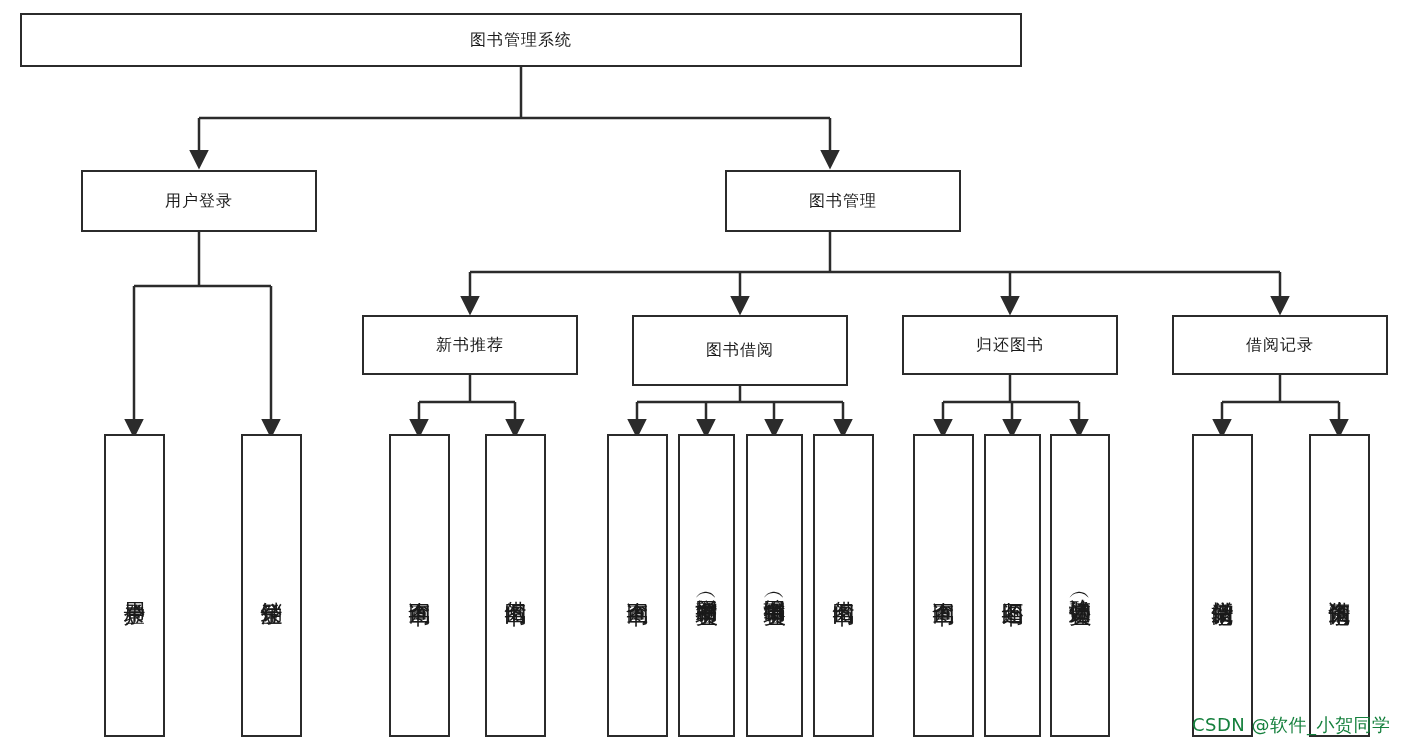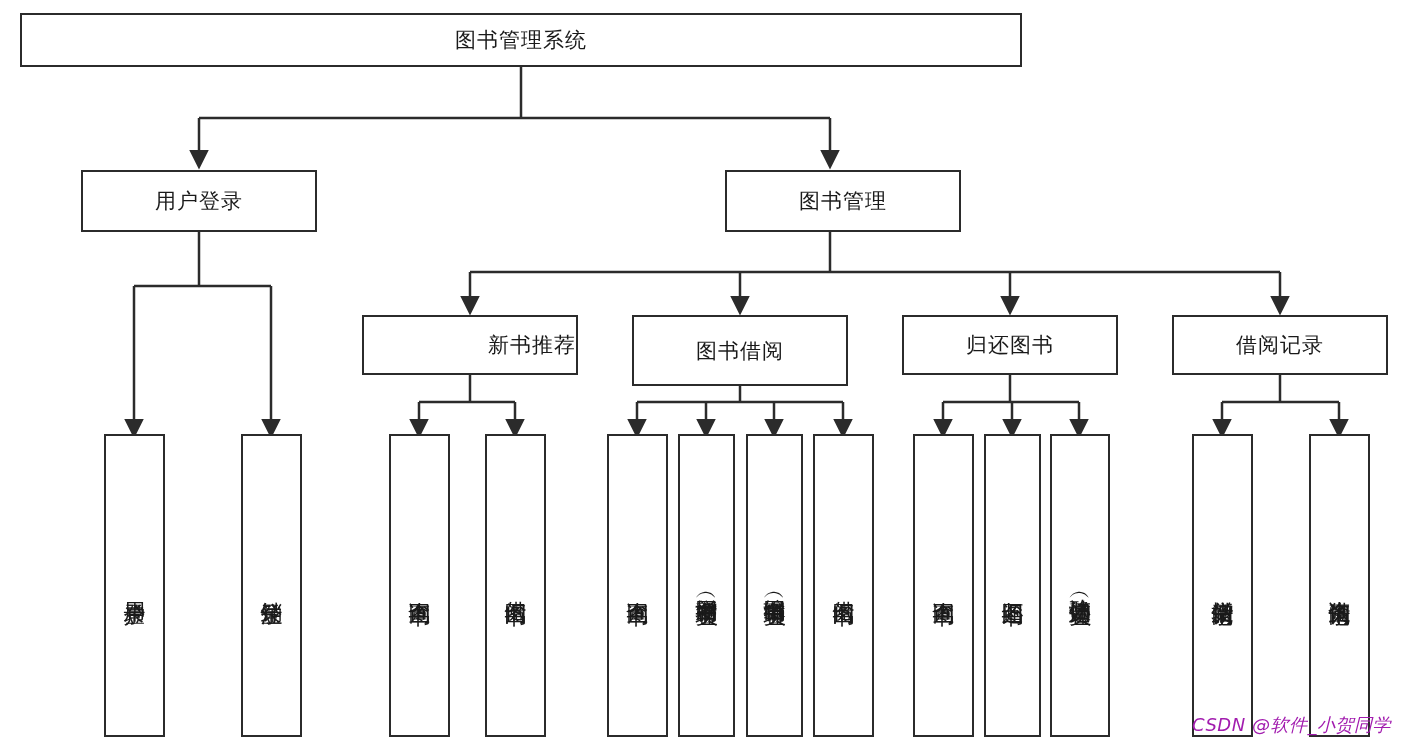--- a/index.html
+++ b/index.html
@@ -28,21 +28,21 @@
     position: absolute;
     box-sizing: border-box;
     border: 2.5px solid #2b2b2b;
     background: #ffffff;
     display: flex;
     align-items: center;
     justify-content: center;
     color: #1a1a1a;
   }
   .node.horiz {
-    font-size: 21px;
+    font-size: 16px;
     letter-spacing: 1px;
   }
   .node.vert {
     writing-mode: vertical-rl;
     text-orientation: upright;
     font-size: 22px;
     line-height: 1.18;
     letter-spacing: 1px;
     padding: 4px 0;
     white-space: normal;
@@ -50,25 +50,24 @@
   }
   .node.vert > span {
     writing-mode: vertical-rl;
     text-orientation: upright;
     display: block;
     max-height: 100%;
   }
   .watermark {
     position: absolute;
     font-size: 18px;
-    color: #a21caf;
+    color: #15803d;
     white-space: nowrap;
     letter-spacing: 0.5px;
     pointer-events: none;
-    font-style: italic;
   }
 </style>
 </head>
 <body>
 
 <div id="canvas">
 
   <svg id="edges" viewBox="0 0 1405 747" xmlns="http://www.w3.org/2000/svg">
     <defs>
       <marker id="arrow" markerWidth="10" markerHeight="10" refX="1" refY="4" orient="auto" markerUnits="strokeWidth">
@@ -123,21 +122,21 @@
     <span>图书管理系统</span>
   </div>
 
   <div class="node horiz" style="left:81px; top:170px; width:236px; height:62px;">
     <span>用户登录</span>
   </div>
   <div class="node horiz" style="left:712px; top:170px; width:236px; height:62px;margin-left:13px;">
     <span>图书管理</span>
   </div>
 
-  <div class="node horiz" style="left:362px; top:315px; width:216px; height:60px;justify-content:flex-end;">
+  <div class="node horiz" style="left:362px; top:315px; width:216px; height:60px;">
     <span>新书推荐</span>
   </div>
   <div class="node horiz" style="left:632px; top:315px; width:216px; height:71px;">
     <span>图书借阅</span>
   </div>
   <div class="node horiz" style="left:902px; top:315px; width:216px; height:60px;">
     <span>归还图书</span>
   </div>
   <div class="node horiz" style="left:1172px; top:315px; width:216px; height:60px;">
     <span>借阅记录</span>

